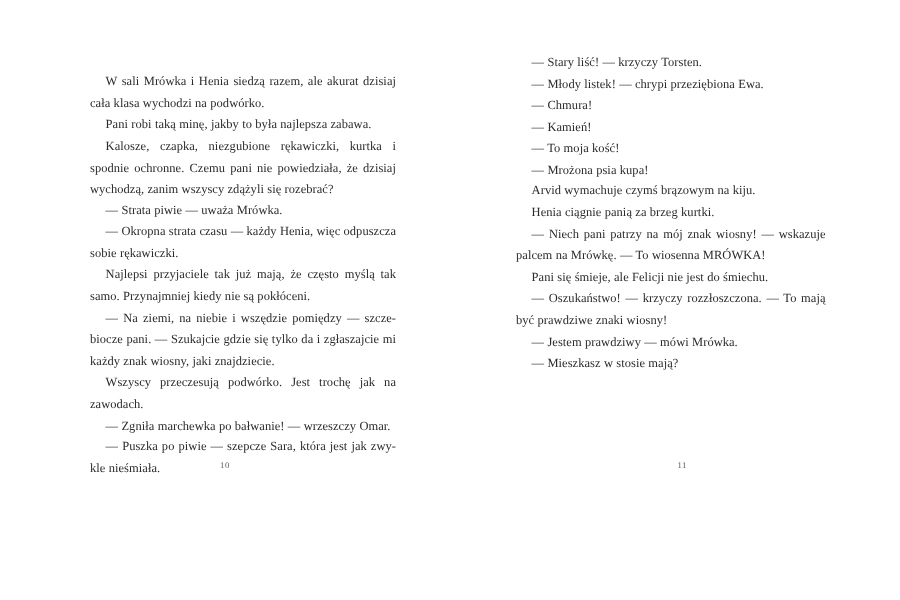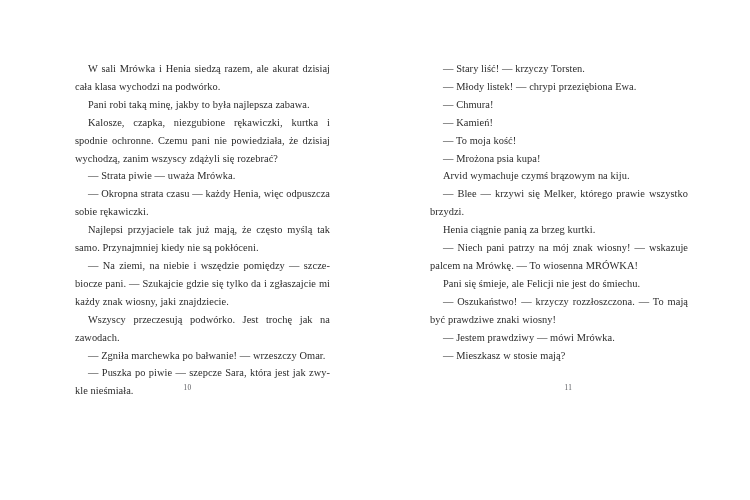--- a/index.html
+++ b/index.html
@@ -24,21 +24,21 @@
     flex-direction: row;
   }
   .page {
     position: relative;
     width: 375px;
     height: 428px;
     background: #ffffff;
     box-sizing: border-box;
   }
   .page-left  { padding: 60px 45px 0 75px; }
-  .page-right { padding: 60px 62px 0 55px; }
+  .page-right { padding: 44px 62px 0 55px; }
 
   .textblock {
     width: 100%;
   }
   .page-left .textblock  { width: 255px; }
   .page-right .textblock { width: 258px; }
 
   p.para {
     margin: 0;
     padding: 0;
@@ -92,21 +92,20 @@
 
   <div class="page page-right">
     <div class="textblock">
       <p class="para nojust">— Stary liść! — krzyczy Torsten.</p>
       <p class="para nojust">— Młody listek! — chrypi przeziębiona Ewa.</p>
       <p class="para nojust">— Chmura!</p>
       <p class="para nojust">— Kamień!</p>
       <p class="para nojust">— To moja kość!</p>
       <p class="para nojust">— Mrożona psia kupa!</p>
       <p class="para nojust">Arvid wymachuje czymś brązowym na kiju.</p>
-      <p class="para">— Blee — krzywi się Melker, którego prawie wszystko brzydzi.</p>
       <p class="para nojust">Henia ciągnie panią za brzeg kurtki.</p>
       <p class="para">— Niech pani patrzy na mój znak wiosny! — wskazuje palcem na Mrówkę. — To wiosenna MRÓWKA!</p>
       <p class="para nojust">Pani się śmieje, ale Felicji nie jest do śmiechu.</p>
       <p class="para">— Oszukaństwo! — krzyczy rozzłoszczona. — To mają być prawdziwe znaki wiosny!</p>
       <p class="para nojust">— Jestem prawdziwy — mówi Mrówka.</p>
       <p class="para nojust">— Mieszkasz w stosie mają?</p>
     </div>
     <div class="folio">11</div>
   </div>
 

